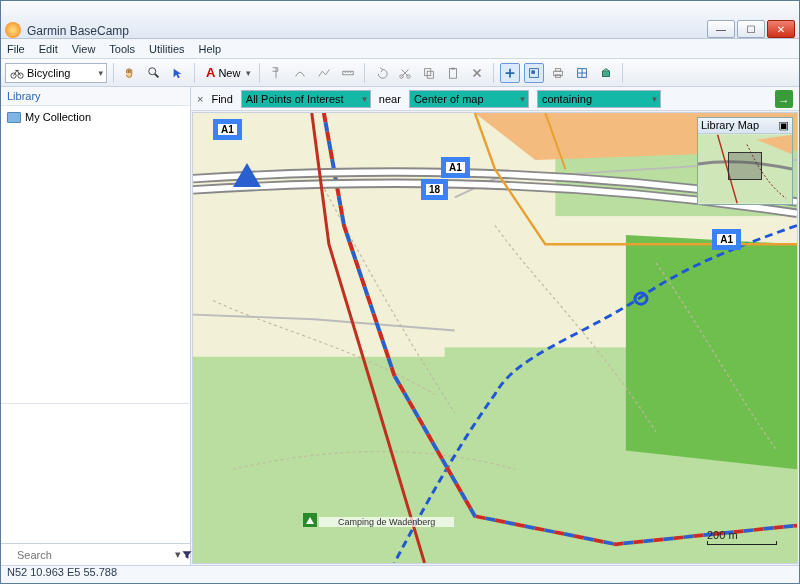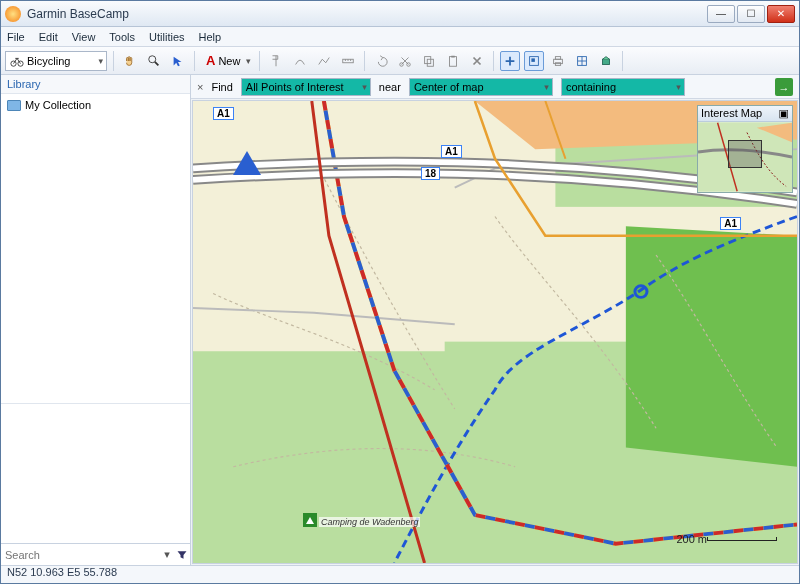--- a/index.html
+++ b/index.html
@@ -1,18 +1,18 @@
 <!DOCTYPE html>
 <html><head>
 <meta charset="utf-8">
 <style>
   * { box-sizing: border-box; margin: 0; padding: 0; font-family: "Segoe UI", Tahoma, sans-serif; font-size: 11px; }
   html, body { width: 800px; height: 584px; overflow: hidden; }
   .window { width: 800px; height: 584px; border: 1px solid #5a7aa0; background: #eef2f6; display: flex; flex-direction: column; }
-  .titlebar { height: 26px; background: linear-gradient(#f9fbfd,#dfe8f3); display: flex; align-items: center; padding: 0 4px; border-bottom: 1px solid #b6c4d6; }
+  .titlebar { height: 38px; background: linear-gradient(#f9fbfd,#dfe8f3); display: flex; align-items: flex-end; padding: 0 4px; border-bottom: 1px solid #b6c4d6; }
   .titlebar .appicon { width: 16px; height: 16px; border-radius: 50%; background: radial-gradient(#ffe082,#f57f17); margin-right: 6px; }
   .titlebar .title { flex: 1; color: #2b3b50; font-size: 12px; }
   .winbtns { display: flex; gap: 2px; }
   .winbtn { width: 28px; height: 18px; border: 1px solid #9aaac0; background: linear-gradient(#fefefe,#e2e9f2); border-radius: 2px; display:flex; align-items:center; justify-content:center; font-size:10px; color:#333; }
   .winbtn.close { background: linear-gradient(#f08070,#d03018); color:#fff; border-color:#a02010; }
   .menubar { height: 20px; background: #f4f7fb; display:flex; align-items:center; padding: 0 6px; gap: 14px; border-bottom:1px solid #d0d8e4; }
   .menubar span { color:#1a2a3a; cursor:default; }
   .toolbar { height: 28px; background: linear-gradient(#fbfcfe,#e8edf4); border-bottom:1px solid #c8d2e0; display:flex; align-items:center; padding:0 4px; gap:4px; }
   .tselect { height:20px; border:1px solid #aab7c9; background:#fff; display:flex; align-items:center; padding:0 14px 0 4px; position:relative; font-size:11px; }
   .tselect::after { content:"▾"; position:absolute; right:3px; font-size:9px; color:#555; }
@@ -23,43 +23,43 @@
   .newbtn::after { content:"▾"; position:absolute; right:2px; font-size:9px; color:#555; }
   .newbtn .A { color:#c00; font-weight:bold; font-size:13px; }
   .body { flex:1; display:flex; min-height:0; }
   .sidebar { width:190px; background:#fff; border-right:1px solid #c8d2e0; display:flex; flex-direction:column; }
   .sidehdr { padding:3px 6px; color:#2a66b0; background:#f6f8fb; border-bottom:1px solid #e0e6ee; }
   .tree { flex:1; padding:4px; overflow:auto; }
   .treeitem { display:flex; align-items:center; gap:4px; padding:1px 2px; }
   .treeitem .folder { width:14px; height:11px; background:#7fb6e6; border:1px solid #4d86b8; border-radius:1px; }
   .sidegap { height:140px; border-top:1px solid #e0e6ee; }
   .searchrow { display:flex; align-items:center; border-top:1px solid #c8d2e0; height:22px; }
-  .searchrow input { flex:1; border:none; padding:0 4px; height:20px; }
+  .searchrow input { flex:1; border:none; padding:0 16px; height:20px; }
   .searchrow .drop { width:14px; text-align:center; color:#555; }
   .searchrow .funnel { width:16px; display:flex; align-items:center; justify-content:center; color:#336; }
   .maparea { flex:1; display:flex; flex-direction:column; min-width:0; }
   .findbar { height:24px; background:#f4f7fb; border-bottom:1px solid #d0d8e4; display:flex; align-items:center; gap:8px; padding:0 6px; }
   .findbar .x { color:#555; cursor:pointer; }
   .findsel { height:18px; border:1px solid #aab7c9; background:#14b8a6; padding:0 14px 0 4px; position:relative; font-size:11px; display:flex; align-items:center; }
   .findsel::after { content:"▾"; position:absolute; right:3px; font-size:9px; color:#555; }
   .gobtn { width:18px; height:18px; background:#3a9b3a; color:#fff; display:flex; align-items:center; justify-content:center; border-radius:2px; font-size:11px; }
   .map { flex:1; position:relative; overflow:hidden; background:#f3f0d8; border:1px solid #c8d2e0; margin:1px; }
   .mapsvg { position:absolute; inset:0; width:100%; height:100%; }
-  .badge { position:absolute; background:#fff; border:1px solid #3b82f6; padding:0 3px; font-size:10px; font-weight:bold; }
+  .badge { position:absolute; background:#fff; border:5px solid #3b82f6; padding:0 3px; font-size:10px; font-weight:bold; }
   .overview { position:absolute; top:4px; right:4px; width:96px; border:1px solid #8aa; background:#fff; }
   .ovhdr { background:linear-gradient(#eef4fa,#d8e4f0); font-size:10px; padding:1px 3px; display:flex; justify-content:space-between; border-bottom:1px solid #bcd; }
   .ovmap { height:70px; position:relative; background:#ddeecc; }
   .ovmap svg { width:100%; height:100%; }
   .ovrect { position:absolute; border:1px solid #333; background:rgba(80,80,80,.35); }
-  .scale { position:absolute; right:20px; bottom:18px; display:flex; align-items:center; font-size:10px; color:#222; }
+  .scale { position:absolute; right:20px; bottom:18px; display:flex; flex-direction:column; align-items:flex-start; font-size:10px; color:#222; }
   .scale .bar { width:70px; height:4px; border:1px solid #222; border-top:none; }
   .status { height:18px; background:#f4f7fb; border-top:1px solid #c8d2e0; display:flex; align-items:flex-start; padding:0 6px; font-size:11px; color:#2b3b50; }
   .campicon { position:absolute; width:14px; height:14px; background:#2a8a2a; display:flex; align-items:center; justify-content:center; }
   .campicon::after { content:""; border-left:4px solid transparent; border-right:4px solid transparent; border-bottom:7px solid #fff; }
-  .camplabel { position:absolute; font-size:9px; color:#333; background:rgba(255,255,255,.7); padding:0 2px;font-style:italic; }
+  .camplabel { position:absolute; font-size:9px; color:#333; background:rgba(255,255,255,.7); padding:0 19px; }
   .tri { position:absolute; left:40px; top:50px; width:0; height:0; border-left:14px solid transparent; border-right:14px solid transparent; border-bottom:24px solid #2a5fd0; }
 </style>
 </head>
 <body>
 
 <div class="window">
 
   <div class="titlebar">
     <div class="appicon"></div>
     <div class="title">Garmin BaseCamp</div>
@@ -220,21 +220,21 @@
     </div>
 
     <div class="maparea">
       <div class="findbar">
         <span class="x">×</span>
         <span>Find</span>
         <div class="findsel" style="width:130px">
             <span>All Points of Interest</span>
           </div>
         <span>near</span>
-        <div class="findsel" style="width:144px">
+        <div class="findsel" style="width:120px">
             <span>Center of map</span>
           </div>
         <div class="findsel" style="width:124px">
             <span>containing</span>
           </div>
         <div style="flex:1"></div>
         <div class="gobtn">→</div>
       </div>
 
       <div class="map">
@@ -287,21 +287,21 @@
         <div class="badge" style="left:20px; top:6px">A1</div>
         <div class="badge" style="left:248px; top:44px">A1</div>
         <div class="badge" style="left:228px; top:66px">18</div>
         <div class="badge" style="right:56px; top:116px">A1</div>
 
         <div class="campicon" style="left:110px; bottom:36px"></div>
         <div class="camplabel" style="left:126px; bottom:36px">Camping de Wadenberg</div>
 
         <div class="overview">
           <div class="ovhdr">
-            <span>Interest Map</span>
+            <span>Library Map</span>
             <span>▣</span>
           </div>
           <div class="ovmap">
             <svg viewBox="0 0 96 70">
                 <rect width="96" height="70" fill="#cfe6b8"></rect>
                 <path d="M0 30 C30 25 60 28 96 35" stroke="#888" stroke-width="3" fill="none"></path>
                 <path d="M20 0 L 40 70" stroke="#c03020" stroke-width="1.5"></path>
                 <path d="M50 10 C 60 30 70 50 90 65" stroke="#8a1a1a" stroke-width="1" stroke-dasharray="2 2" fill="none"></path>
                 <polygon points="60,5 96,0 96,20" fill="#f3bb7e"></polygon>
               </svg>

